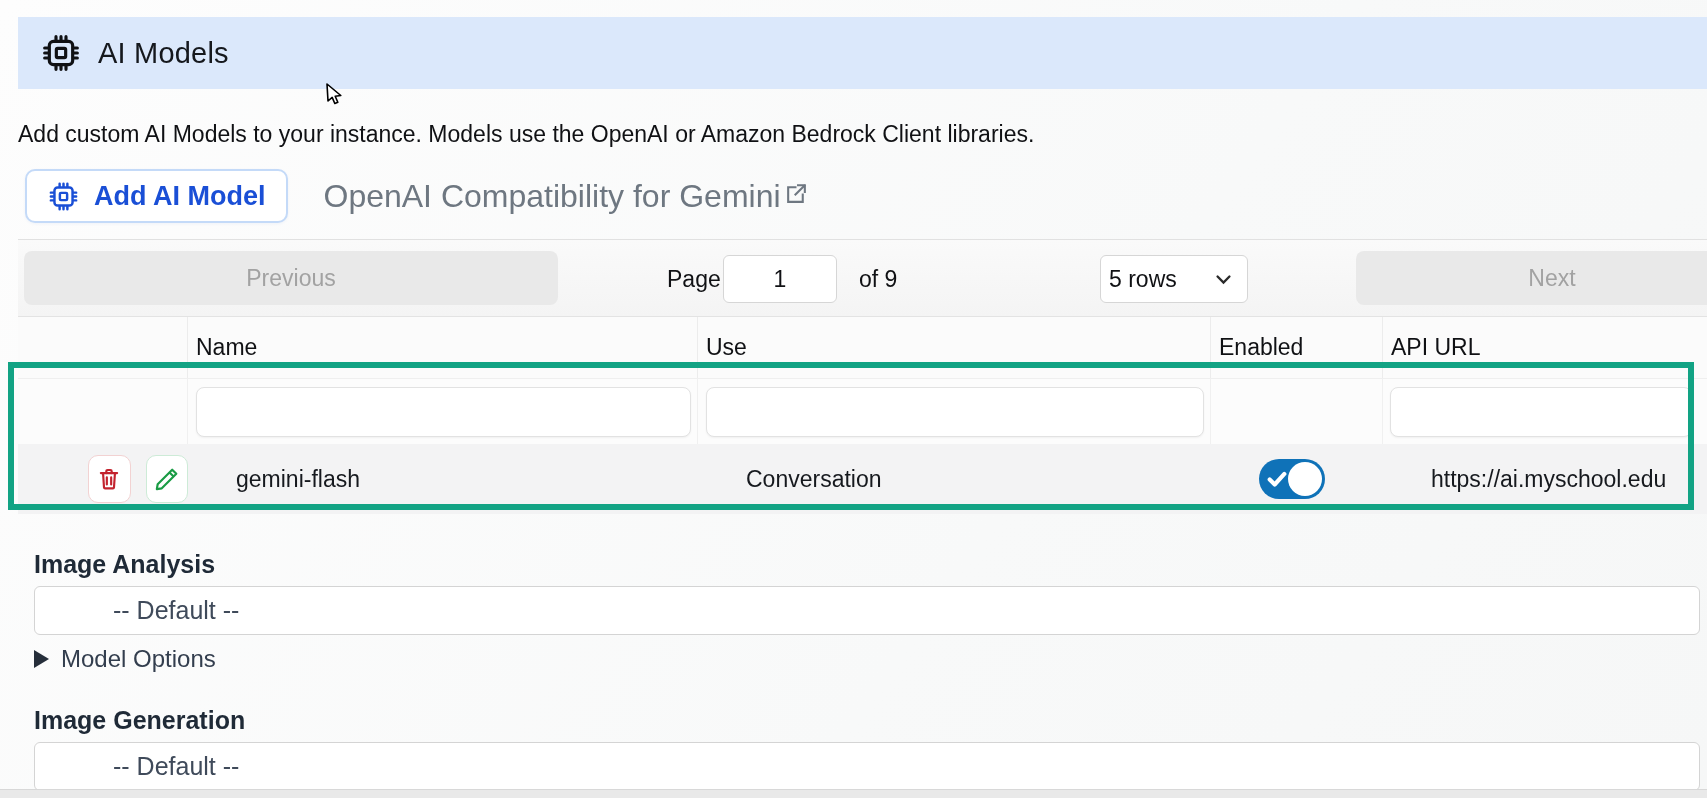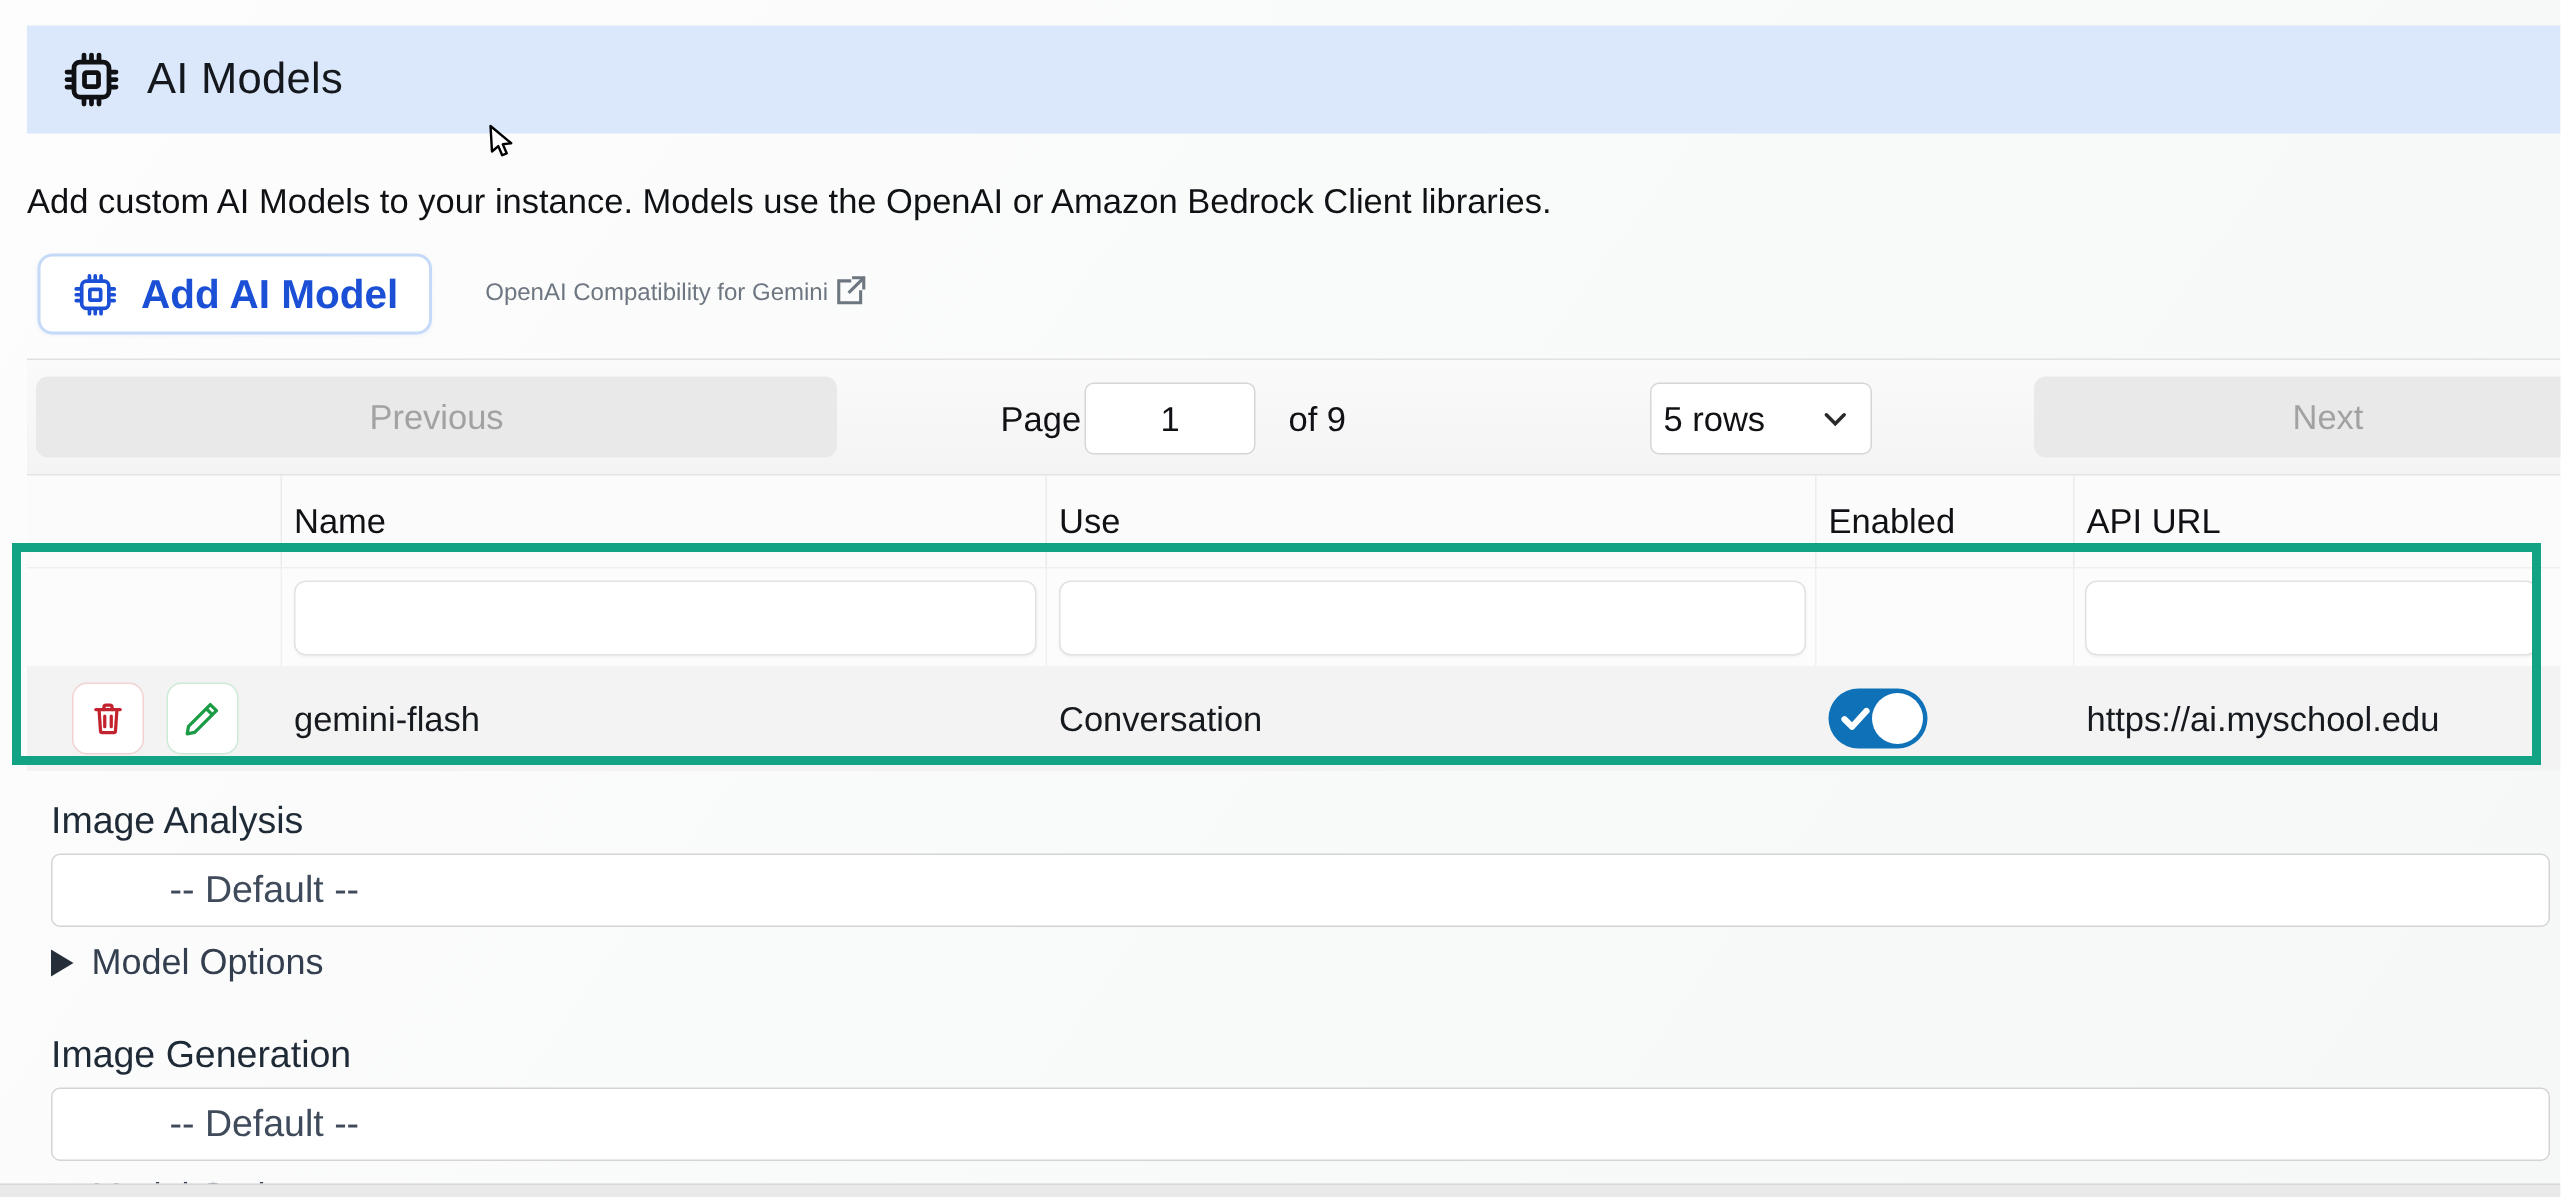--- a/index.html
+++ b/index.html
@@ -26,21 +26,21 @@
   .description { margin-top:32px; font-size:23px; color:#101114; }
 
   
   .btn-row { margin-top:21px; margin-left:7px; display:flex; align-items:center; gap:35px; }
   .add-btn {
     height:54px; display:flex; align-items:center; gap:15px; padding:0 21px;
     background:#ffffff; border:2px solid #c4daf8; border-radius:10px;
     color:#1a4fd6; font-size:27px; font-weight:bold; cursor:pointer;
     box-shadow:0 1px 3px rgba(30,80,180,.06);
   }
-  .compat-link { display:flex; align-items:center; gap:3px; color:#6e7781; font-size:16px; text-decoration:none; cursor:pointer; }
+  .compat-link { display:flex; align-items:center; gap:3px; color:#6e7781; font-size:32px; text-decoration:none; cursor:pointer; }
   .ext-icon { width:25px; height:25px; color:#6e7781; margin-top:-6px; }
 
   
   .pagination {
     margin-top:16px; height:78px; position:relative;
     background:linear-gradient(#fafafa,#f4f4f4);
     border-top:1px solid #e1e1e1; border-bottom:1px solid #e3e3e3;
     font-size:23px;
   }
   .pg-btn {
@@ -73,21 +73,21 @@
   .filter-row { height:66px; background:#fcfcfc; border-top:1px solid #efefef; }
   .filter-cell { display:flex; align-items:center; border-right:1px solid #f0f0f0; }
   .filter-cell:last-child { border-right:none; }
   .filter-input {
     height:50px; margin:0 6px 0 8px; width:calc(100% - 14px);
     border:1px solid #e2e2e2; border-radius:8px; background:#fff;
     box-shadow:0 1px 2px rgba(0,0,0,.05); font-size:22px; font-family:inherit; padding:0 12px;
   }
   .filter-input.short { width:302px; margin-left:7px; }
   .data-row { height:70px; background:#f3f3f4; font-size:23px; color:#16191e; }
-  .cell { display:flex; align-items:center; padding-left:8px; }
+  .cell { display:flex; align-items:center; padding-left:8px;margin-left:40px; }
   .cell.actions { gap:15px; padding-left:30px; }
   .icon-btn {
     width:48px; height:48px; border-radius:10px; background:#fff;
     display:flex; align-items:center; justify-content:center; cursor:pointer;
   }
   .icon-btn.delete { border:1.5px solid #f2d2d2; }
   .icon-btn.edit   { border:1.5px solid #cdebd7; }
   .trash-icon  { width:26px; height:26px; color:#c3232e; }
   .pencil-icon { width:26px; height:26px; color:#1a9c45; }
 
@@ -102,21 +102,21 @@
   }
   .toggle .check-icon { position:absolute; left:7px; top:9px; width:22px; height:22px; color:#fff; }
 
   
   .annotation-box {
     position:absolute; left:8px; top:362px; width:1686px; height:148px;
     border:6px solid #12a384; pointer-events:none; z-index:5;
   }
 
   
-  .section-heading { margin:19px 0 0 16px; font-size:25px; font-weight:normal; color:#1f2a37; }
+  .section-heading { margin:36px 0 0 16px; font-size:25px; font-weight:bold; color:#1f2a37; }
   .default-select {
     margin:7px 0 0 16px; width:1666px; height:49px;
     border:1px solid #d4d4d4; border-radius:6px; background:#fff;
     display:flex; align-items:center; padding-left:78px;
     font-size:25px; color:#3f4a5a; cursor:pointer;
   }
   .model-options { margin:10px 0 0 16px; display:flex; align-items:center; gap:12px; font-size:24px; color:#333e4e; cursor:pointer; }
   .tri-icon { width:0; height:0; border-left:15px solid #262e3a; border-top:9px solid transparent; border-bottom:9px solid transparent; }
 
   .bottom-strip { position:absolute; left:0; bottom:0; width:1707px; height:9px; background:#e9e9e9; border-top:1px solid #d8d8d8; }

